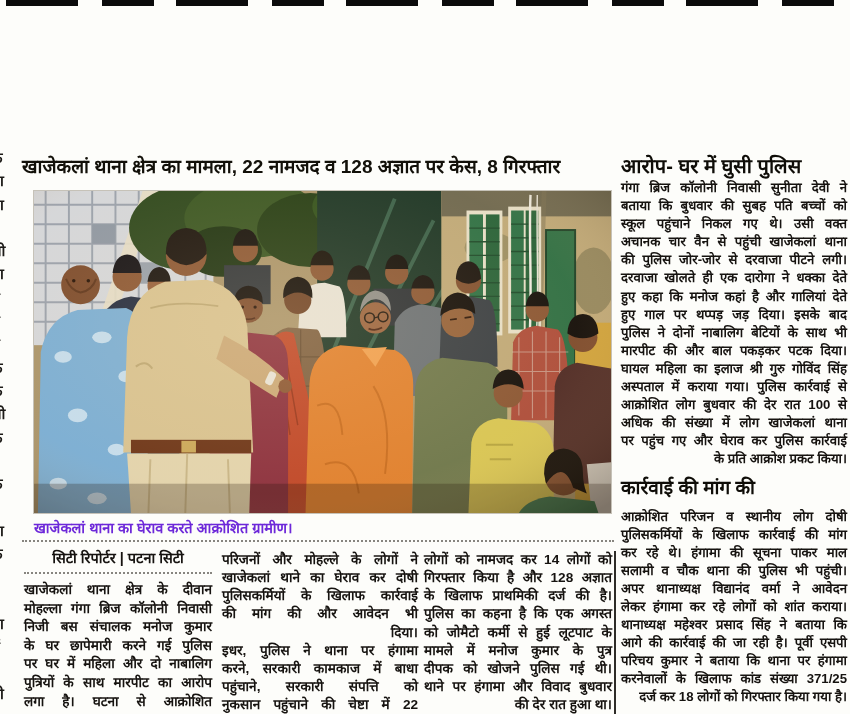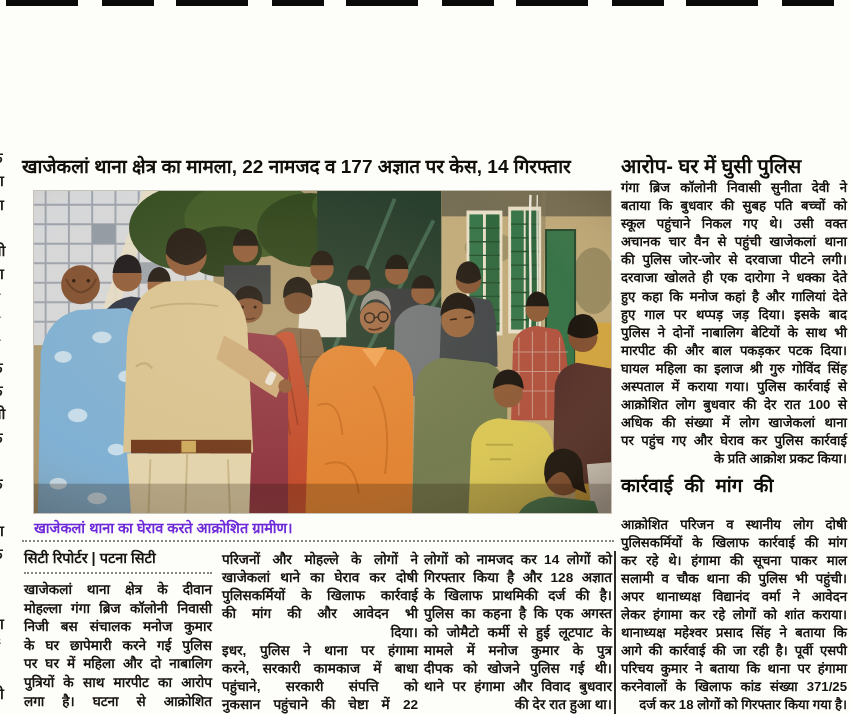--- a/index.html
+++ b/index.html
@@ -43,30 +43,30 @@
   }
   .caption-rule {
     position:absolute; left:22px; top:540px; width:592px; height:0;
     border-top:2px dotted #87857f;
   }
   .vrule { position:absolute; left:614px; top:551px; width:2px; height:163px; background:#2e2c28; }
 
   .rc { position:absolute; left:621px; top:153px; width:226px; }
   .rc-header { font-size:20px; font-weight:700; line-height:26px; color:#0f0d08; }
   .rc-text { font-size:13.2px; line-height:18.1px; font-weight:600; }
-  .rc-subhead { font-size:19px; font-weight:700; line-height:25px; margin:6px 0 16px; color:#0f0d08;font-family:Liberation Mono, monospace; }
+  .rc-subhead { font-size:19px; font-weight:700; line-height:25px; margin:6px 0 8px; color:#0f0d08; }
 
   .col { position:absolute; font-weight:600; }
   .col-text { font-size:13.6px; line-height:18.15px; }
   .col1 { left:24px; top:549px; width:188px; }
   .col1 .col-text { margin-top:7px; line-height:18.6px; }
   .col2 { left:222px; top:551px; width:196px; }
   .col3 { left:424px; top:551px; width:188px; }
   .byline {
-    font-size:14.5px; font-weight:700; line-height:18px;
+    text-align:center; font-size:14.5px; font-weight:700; line-height:18px;
     padding-bottom:5px; border-bottom:2px dotted #87857f;
   }
 </style>
 </head>
 <body>
 
 <div class="page">
 
   <div class="top-cut"></div>
 
@@ -89,21 +89,21 @@
 ा
 क
 र
 ड
 ा
 में
 ने
 ी</div>
 
 
-  <div class="subheadline">खाजेकलां थाना क्षेत्र का मामला, 22 नामजद व 177 अज्ञात पर केस, 14 गिरफ्तार</div>
+  <div class="subheadline">खाजेकलां थाना क्षेत्र का मामला, 22 नामजद व 128 अज्ञात पर केस, 8 गिरफ्तार</div>
 
   <figure class="photo-fig">
     <svg viewBox="0 0 595 330" preserveAspectRatio="none">
       <defs>
         <radialGradient id="flashg" cx="42%" cy="42%" r="80%">
           <stop offset="0%" stop-color="#ffe6b8" stop-opacity="0.18"></stop>
           <stop offset="65%" stop-color="#ffd79a" stop-opacity="0.05"></stop>
           <stop offset="100%" stop-color="#1a0e00" stop-opacity="0.28"></stop>
         </radialGradient>
       </defs>

